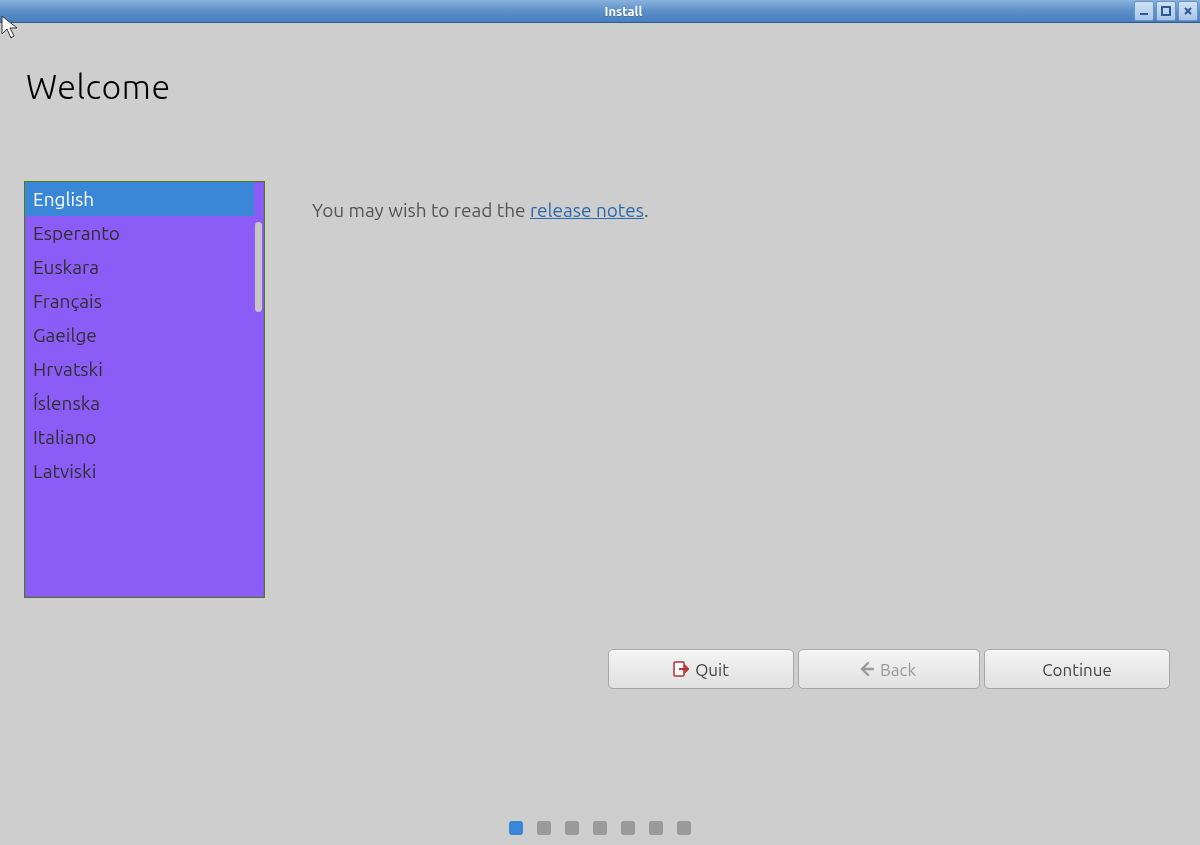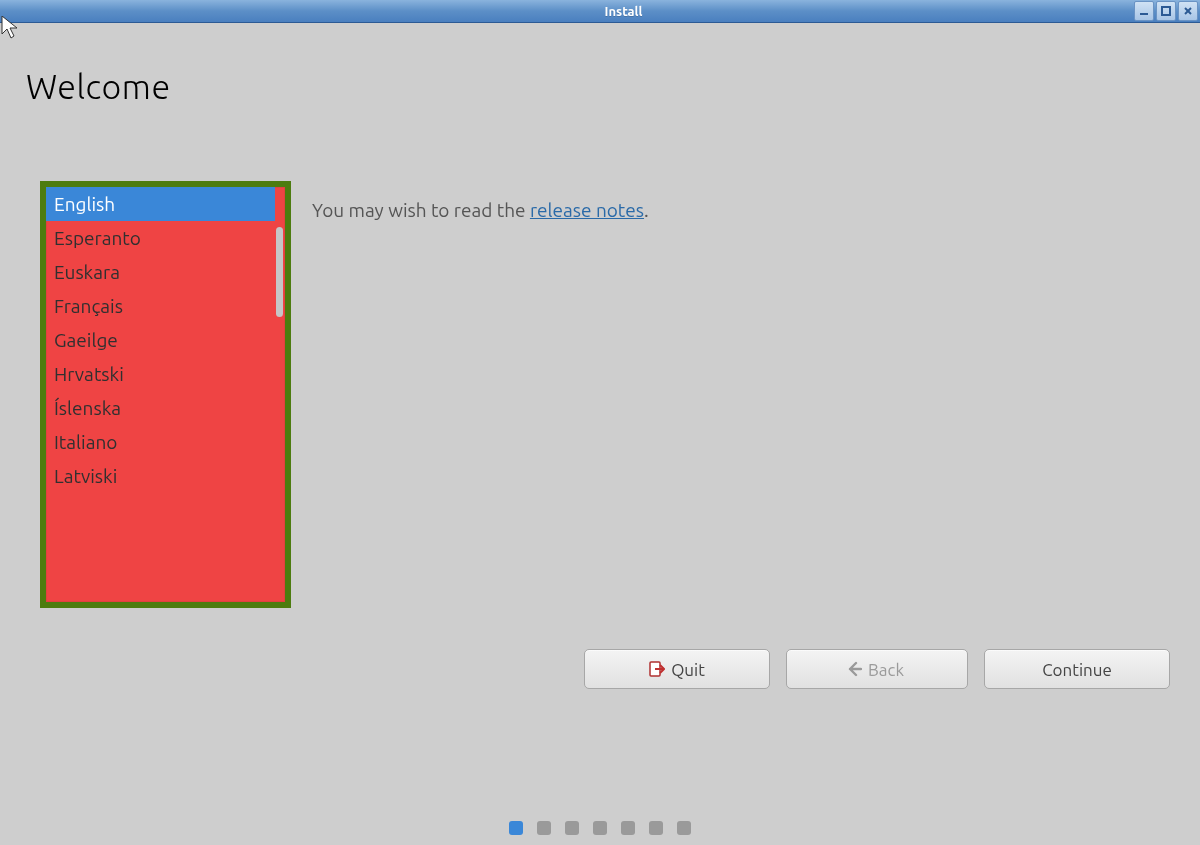--- a/index.html
+++ b/index.html
@@ -69,26 +69,26 @@
     top: 44px;
     font-size: 34px;
     font-weight: 300;
     color: #000000;
     letter-spacing: 0.5px;
   }
 
   
   .lang-list {
     position: absolute;
-    left: 40px;
+    left: 24px;
     top: 158px;
     width: 239px;
     height: 415px;
-    background: #ef4444;
-    border: 6px solid #4d7c0f;
+    background: #8b5cf6;
+    border: 1px solid #4d7c0f;
     box-shadow: inset 0 0 0 1px rgba(0,0,0,0.05);
     overflow: hidden;
   }
   .lang-list .scroll {
     position: absolute;
     left: 0;
     right: 10px; 
     top: 0;
     bottom: 0;
   }
@@ -127,21 +127,21 @@
     text-decoration: underline;
     cursor: pointer;
   }
 
   
   .button-row {
     position: absolute;
     right: 30px;
     top: 626px;
     display: flex;
-    gap: 16px;
+    gap: 4px;
     margin-left: 8px;
   }
   .btn {
     min-width: 144px;
     height: 38px;
     padding: 0 20px;
     border: 1px solid #a7a7a7;
     border-radius: 5px;
     background: linear-gradient(to bottom, #f4f4f4, #e1e1e1);
     color: #444444;

